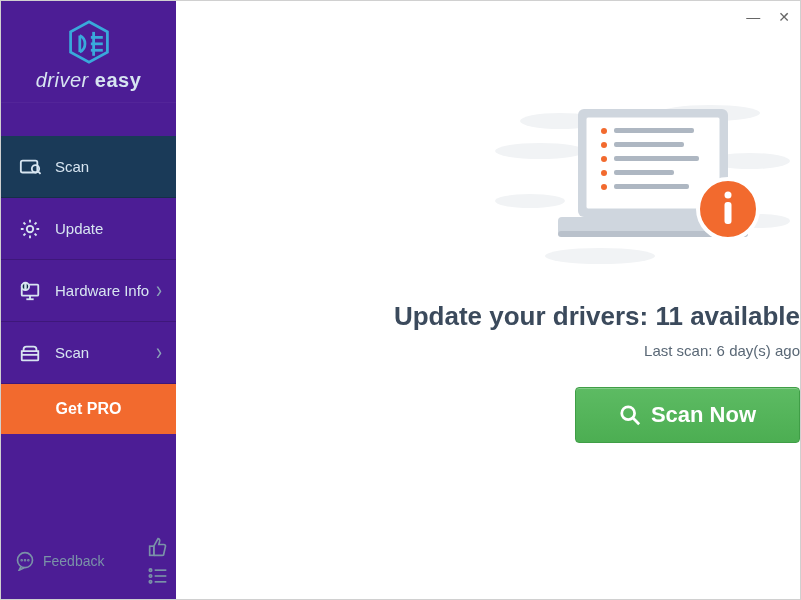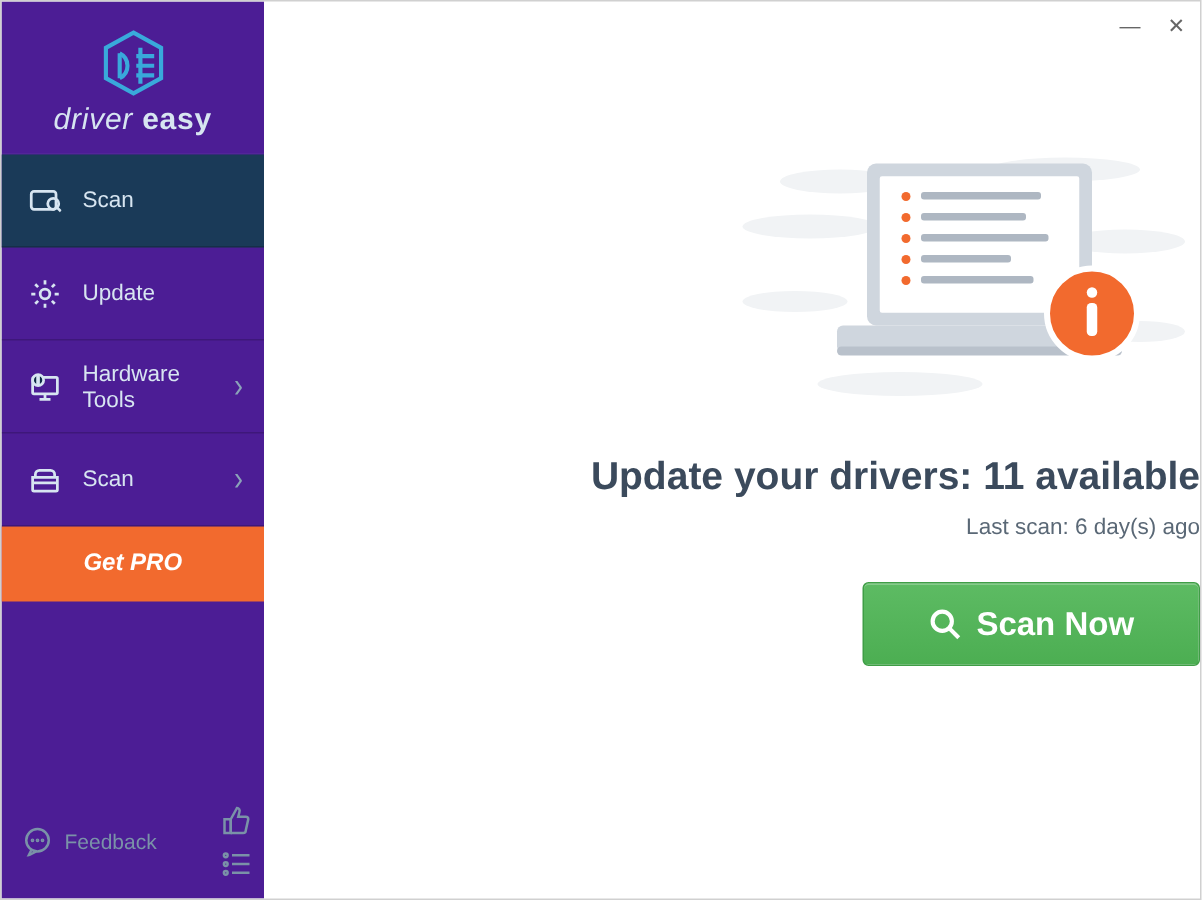--- a/index.html
+++ b/index.html
@@ -35,21 +35,21 @@
   }
   .brand svg { display: block; margin: 0 auto 4px; }
   .brand-text {
     font-size: 20px; font-weight: 300; letter-spacing: 0.5px;
     color: #d7e5f1; font-style: italic;
   }
   .brand-text b { font-weight: 600; font-style: normal; }
   .version {
     font-size: 11px; color: #3ea0d6; margin-top: 2px;
   }
-  .nav { flex: 1; }
+  .nav { flex: 1; margin-top: 33px; }
   .nav-item {
     display: flex; align-items: center;
     padding: 0 14px 0 18px;
     height: 62px;
     color: #d7e5f1;
     font-size: 15px;
     cursor: pointer;
     position: relative;
     border-bottom: 1px solid rgba(0,0,0,0.18);
   }
@@ -60,21 +60,20 @@
     transform: scaleY(1.3);
   }
   .get-pro {
     background: #f26a2e;
     color: #fff;
     text-align: center;
     font-weight: 700;
     font-size: 16px;
     padding: 16px 0;
     cursor: pointer;
-    font-style: italic;
   }
   .footer {
     margin-top: auto;
     display: flex;
     align-items: center;
     justify-content: space-between;
     padding: 10px 14px 14px 14px;
     color: #7a92a8;
     font-size: 14px;
     gap: 44px;
@@ -169,21 +168,21 @@
     <div class="nav-item">
       <span class="icon">
         <svg viewBox="0 0 24 24" width="22" height="22" fill="none" stroke="#d7e5f1" stroke-width="2">
           <rect x="3" y="5" width="18" height="12" rx="1"></rect>
           <line x1="8" y1="21" x2="16" y2="21"></line>
           <line x1="12" y1="17" x2="12" y2="21"></line>
           <circle cx="7" cy="7" r="4" fill="#0e2a46"></circle>
           <text x="7" y="10" text-anchor="middle" font-size="7" fill="#d7e5f1" font-family="Arial">i</text>
         </svg>
       </span>
-      <span>Hardware Tools</span>
+      <span>Hardware Info</span>
       <span class="chevron">›</span>
     </div>
 
     <div class="nav-item">
       <span class="icon">
         <svg viewBox="0 0 24 24" width="22" height="22" fill="none" stroke="#d7e5f1" stroke-width="2">
           <path d="M3 10h18v9a1 1 0 0 1-1 1H4a1 1 0 0 1-1-1z"></path>
           <path d="M5 10V8a3 3 0 0 1 3-3h8a3 3 0 0 1 3 3v2"></path>
           <line x1="3" y1="14" x2="21" y2="14"></line>
         </svg>

